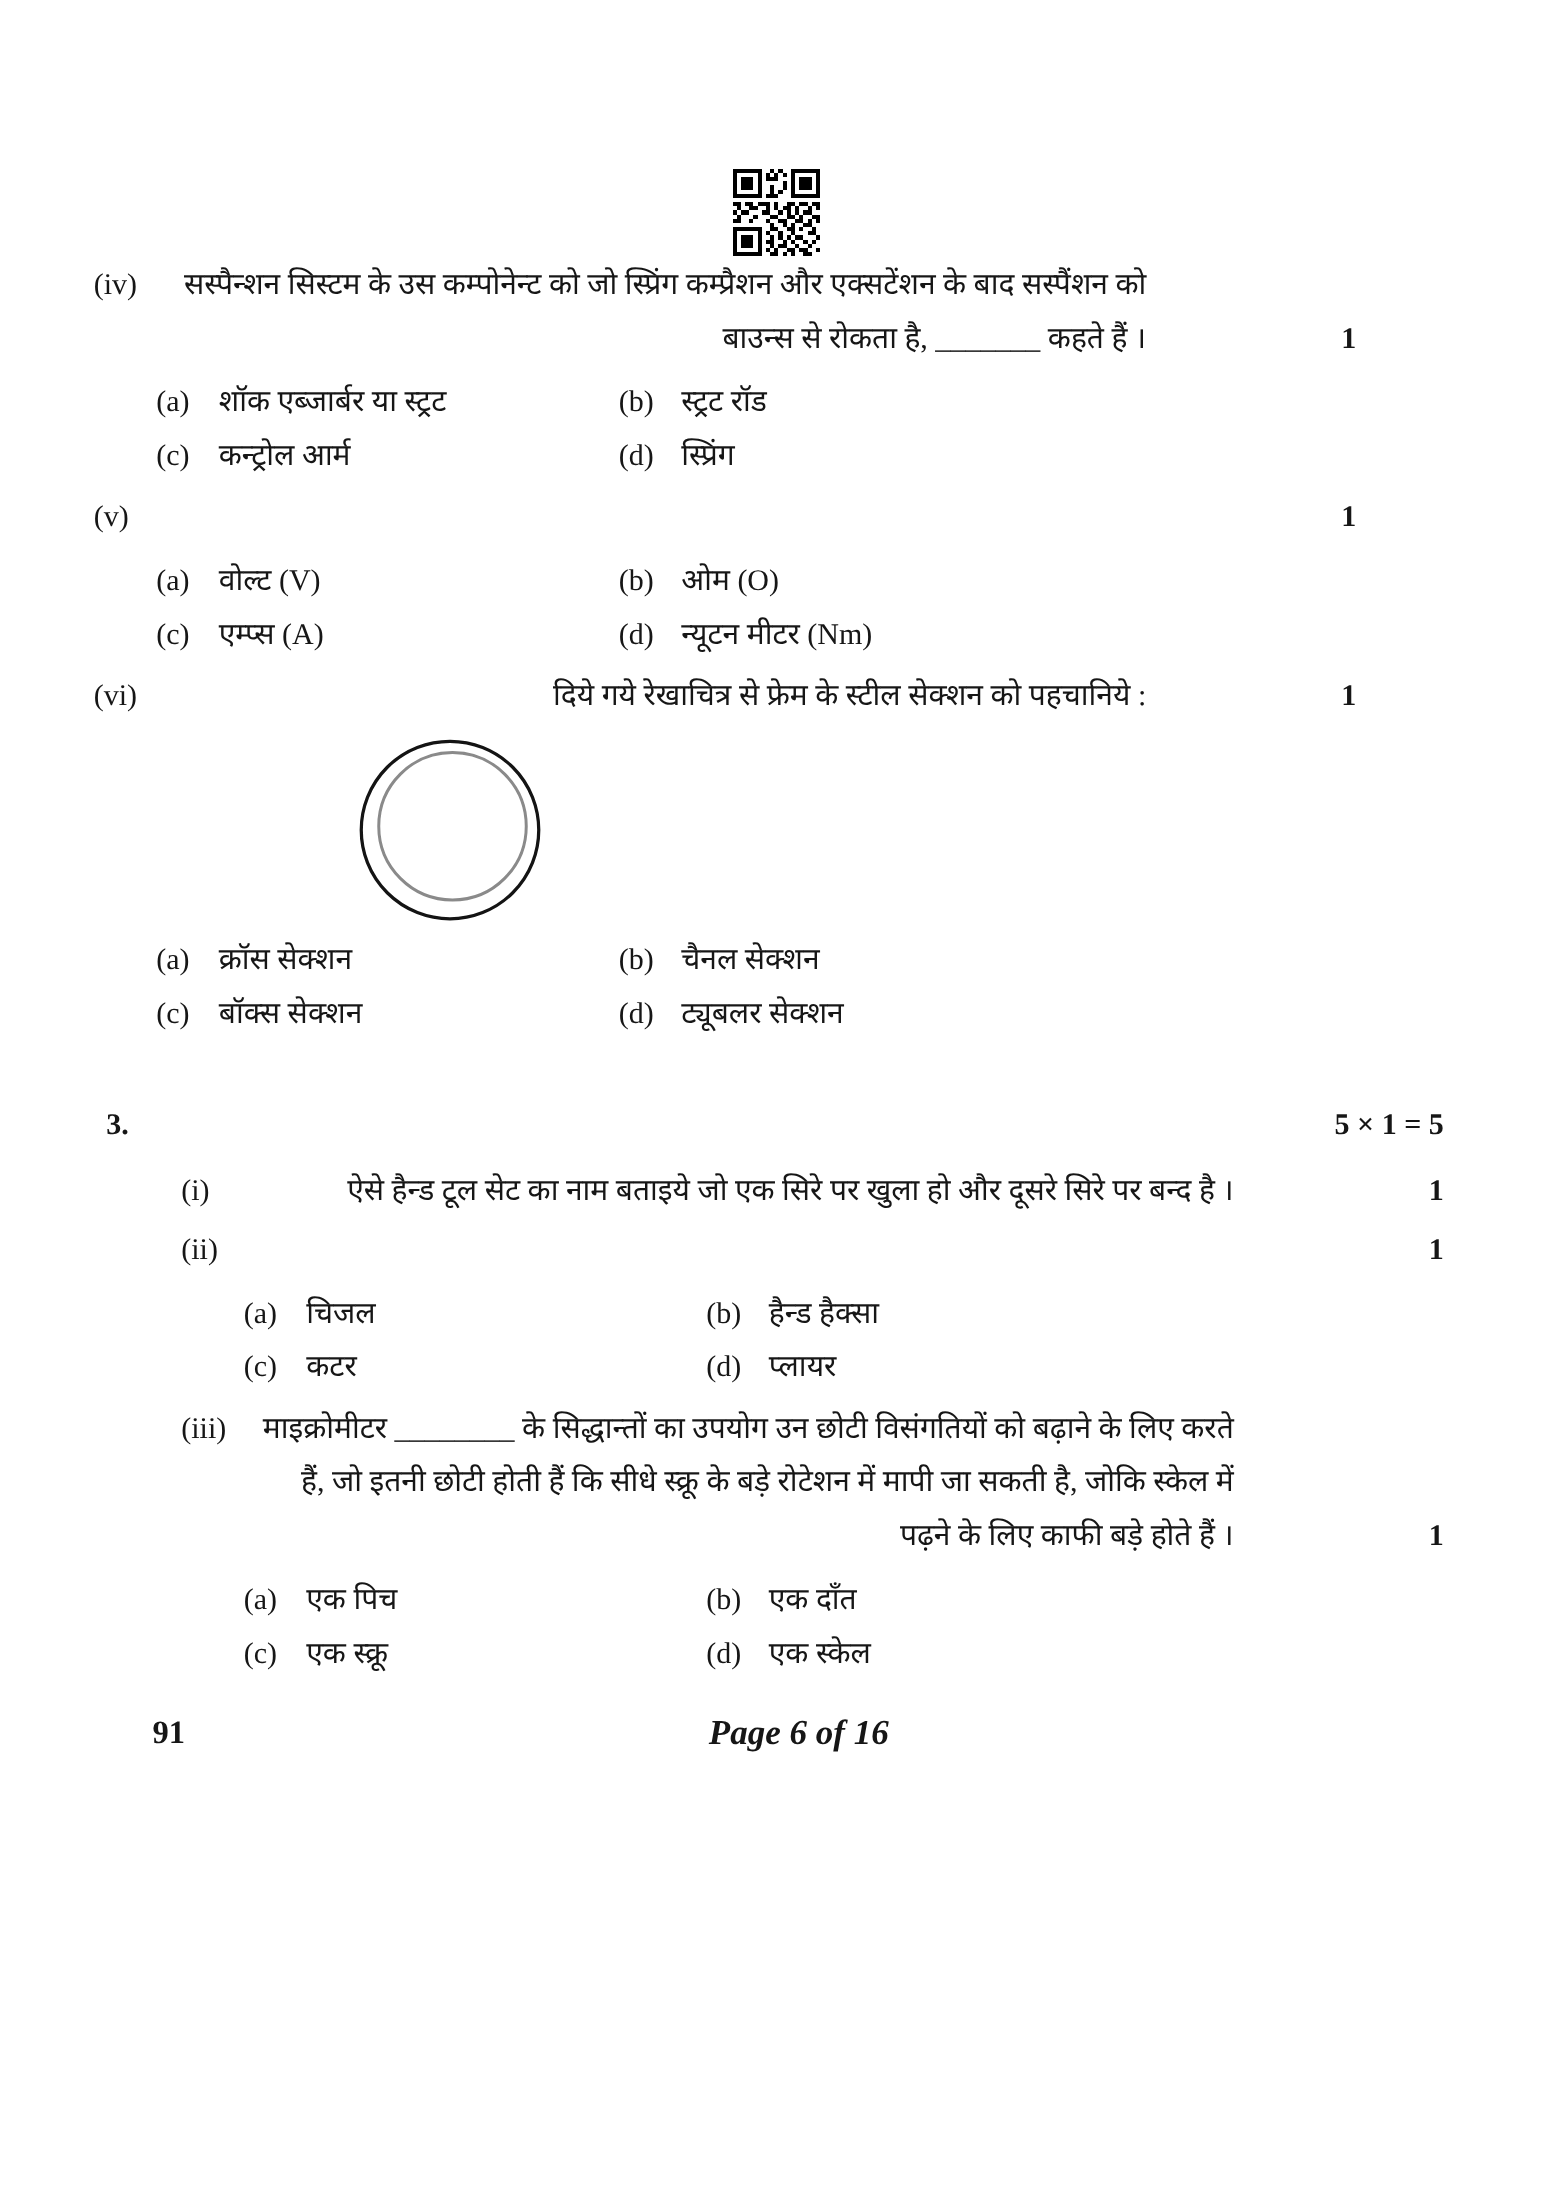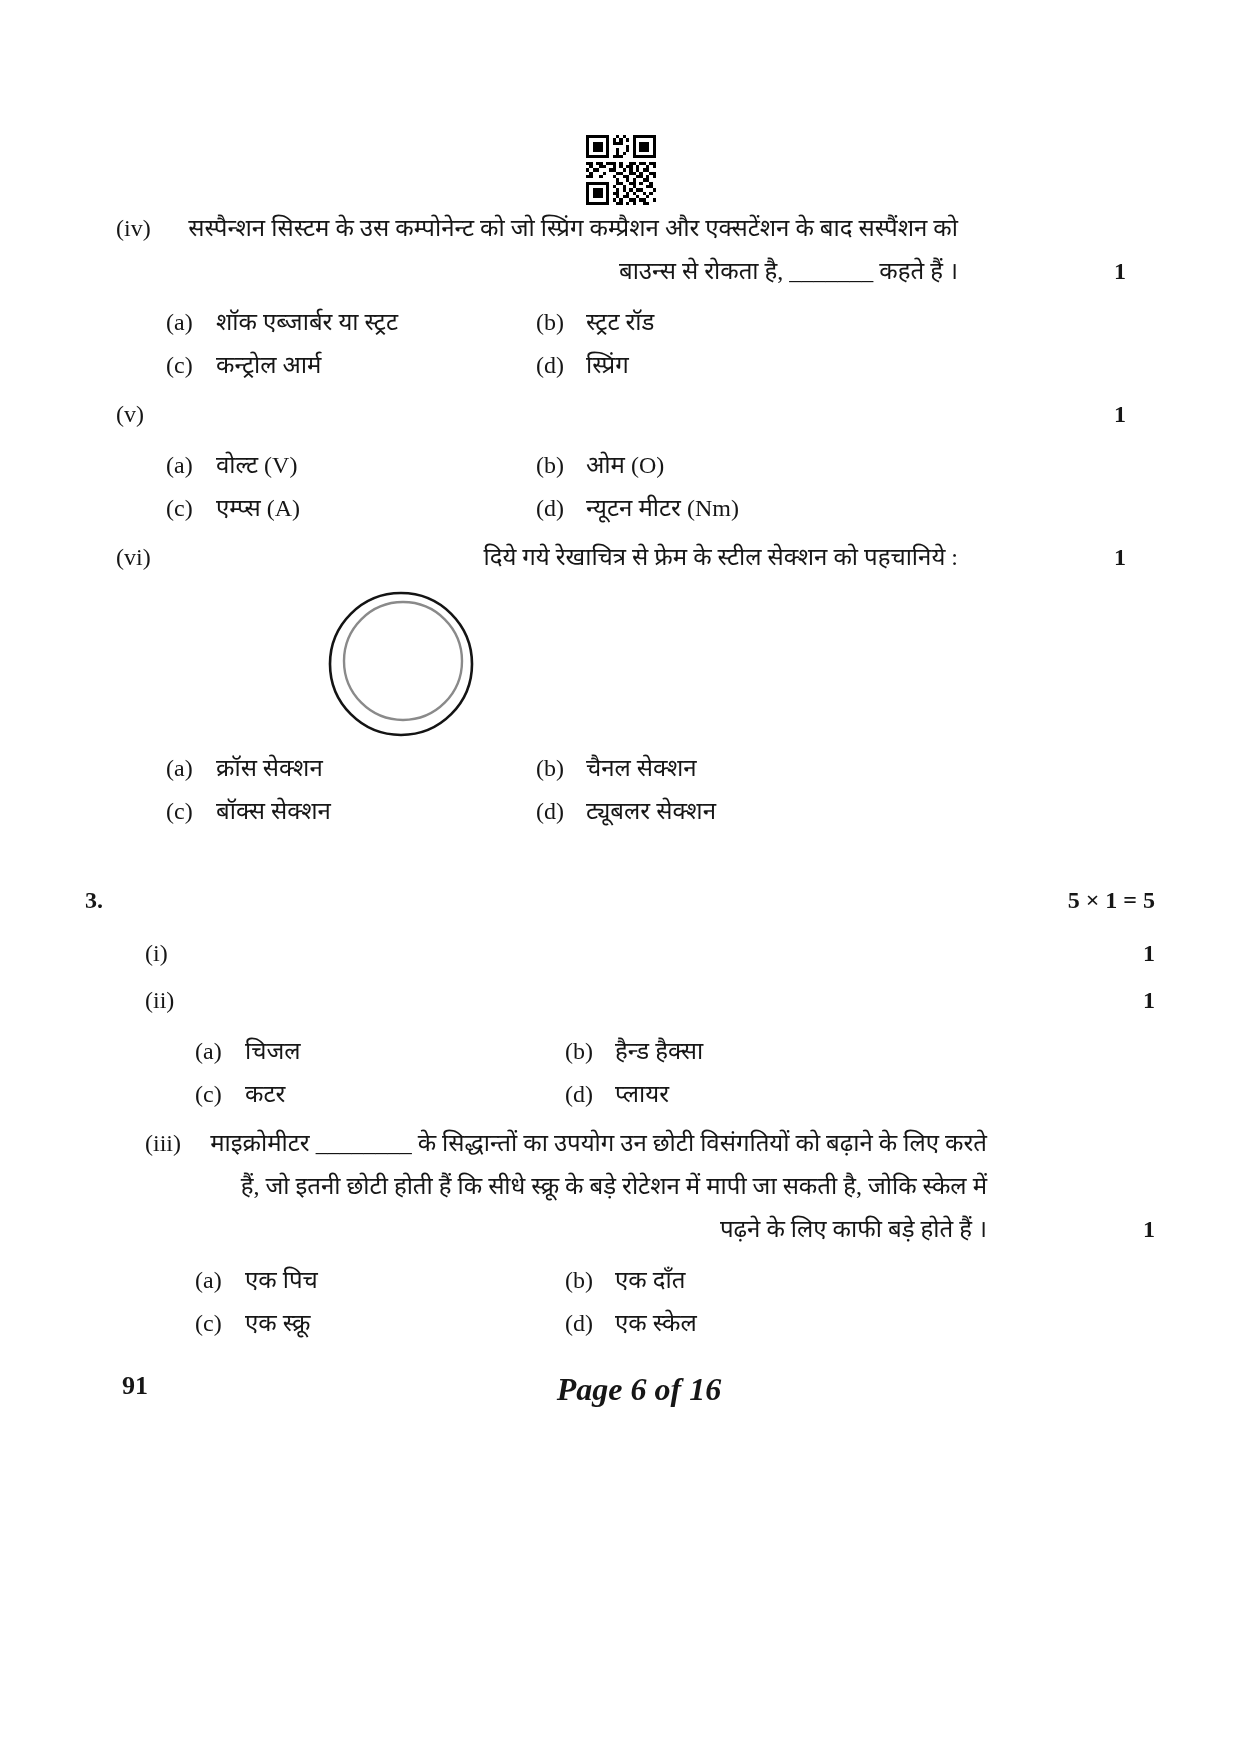--- a/index.html
+++ b/index.html
@@ -7,21 +7,21 @@
   body {
     width:1241px; height:1755px;
     font-family:"Liberation Serif","DejaVu Serif",serif;
     color:#161616;
   }
   .page { position:relative; width:1241px; height:1755px; background:#fff; overflow:hidden; }
 
   .qr-wrap { width:70px; height:70px; margin:135px auto 2px auto; }
   .qr-wrap svg { display:block; width:70px; height:70px; }
 
-  .q2-block { margin-left:116px; width:1010px; }
+  .q2-block { margin-left:75px; width:1010px; }
   .q3-block { margin-left:85px;  width:1070px; margin-top:46px; }
 
   .row { display:flex; align-items:flex-start; font-size:24px; line-height:43px; }
   .q-label { flex:0 0 50px; }
   .q3-num  { flex:0 0 60px; font-weight:700; }
   .q-text  { flex:0 0 792px; text-align:right; }
   .q-marks {
     margin-left:auto; align-self:flex-end;
     font-weight:700; font-size:24px; line-height:43px;
     white-space:nowrap;
@@ -46,21 +46,21 @@
     height:45px;
     margin-left:37px;
   }
   .paper-code {
     position:absolute; left:85px; top:0;
     font-weight:700; font-size:26px;
   }
   .page-number {
     position:absolute; left:0; right:0; top:0;
     text-align:center;
-    font-weight:700; font-style:italic; font-size:32px;
+    font-weight:700; font-style:italic; font-size:28px;
   }
 </style>
 </head>
 <body>
 
 <div class="page">
 
   <div class="qr-wrap">
     <svg viewBox="0 0 21 21" shape-rendering="crispEdges">
       <rect x="0" y="0" width="21" height="21" fill="#ffffff"></rect>
@@ -245,20 +245,21 @@
 
   <section class="q3-block">
     <div class="row">
       <div class="q3-num">3.</div>
       <div class="q-marks">5 × 1 = 5</div>
     </div>
 
     <div class="sub-item" style="margin-top:10px;">
       <div class="row">
         <div class="q-label">(i)</div>
+        <div class="q-text">ऐसे हैन्ड टूल सेट का नाम बताइये जो एक सिरे पर खुला हो और दूसरे सिरे पर बन्द है ।</div>
         <div class="q-marks">1</div>
       </div>
     </div>
 
     <div class="sub-item" style="margin-top:4px;">
       <div class="row">
         <div class="q-label">(ii)</div>
         <div class="q-marks">1</div>
       </div>
       <div class="opts">

